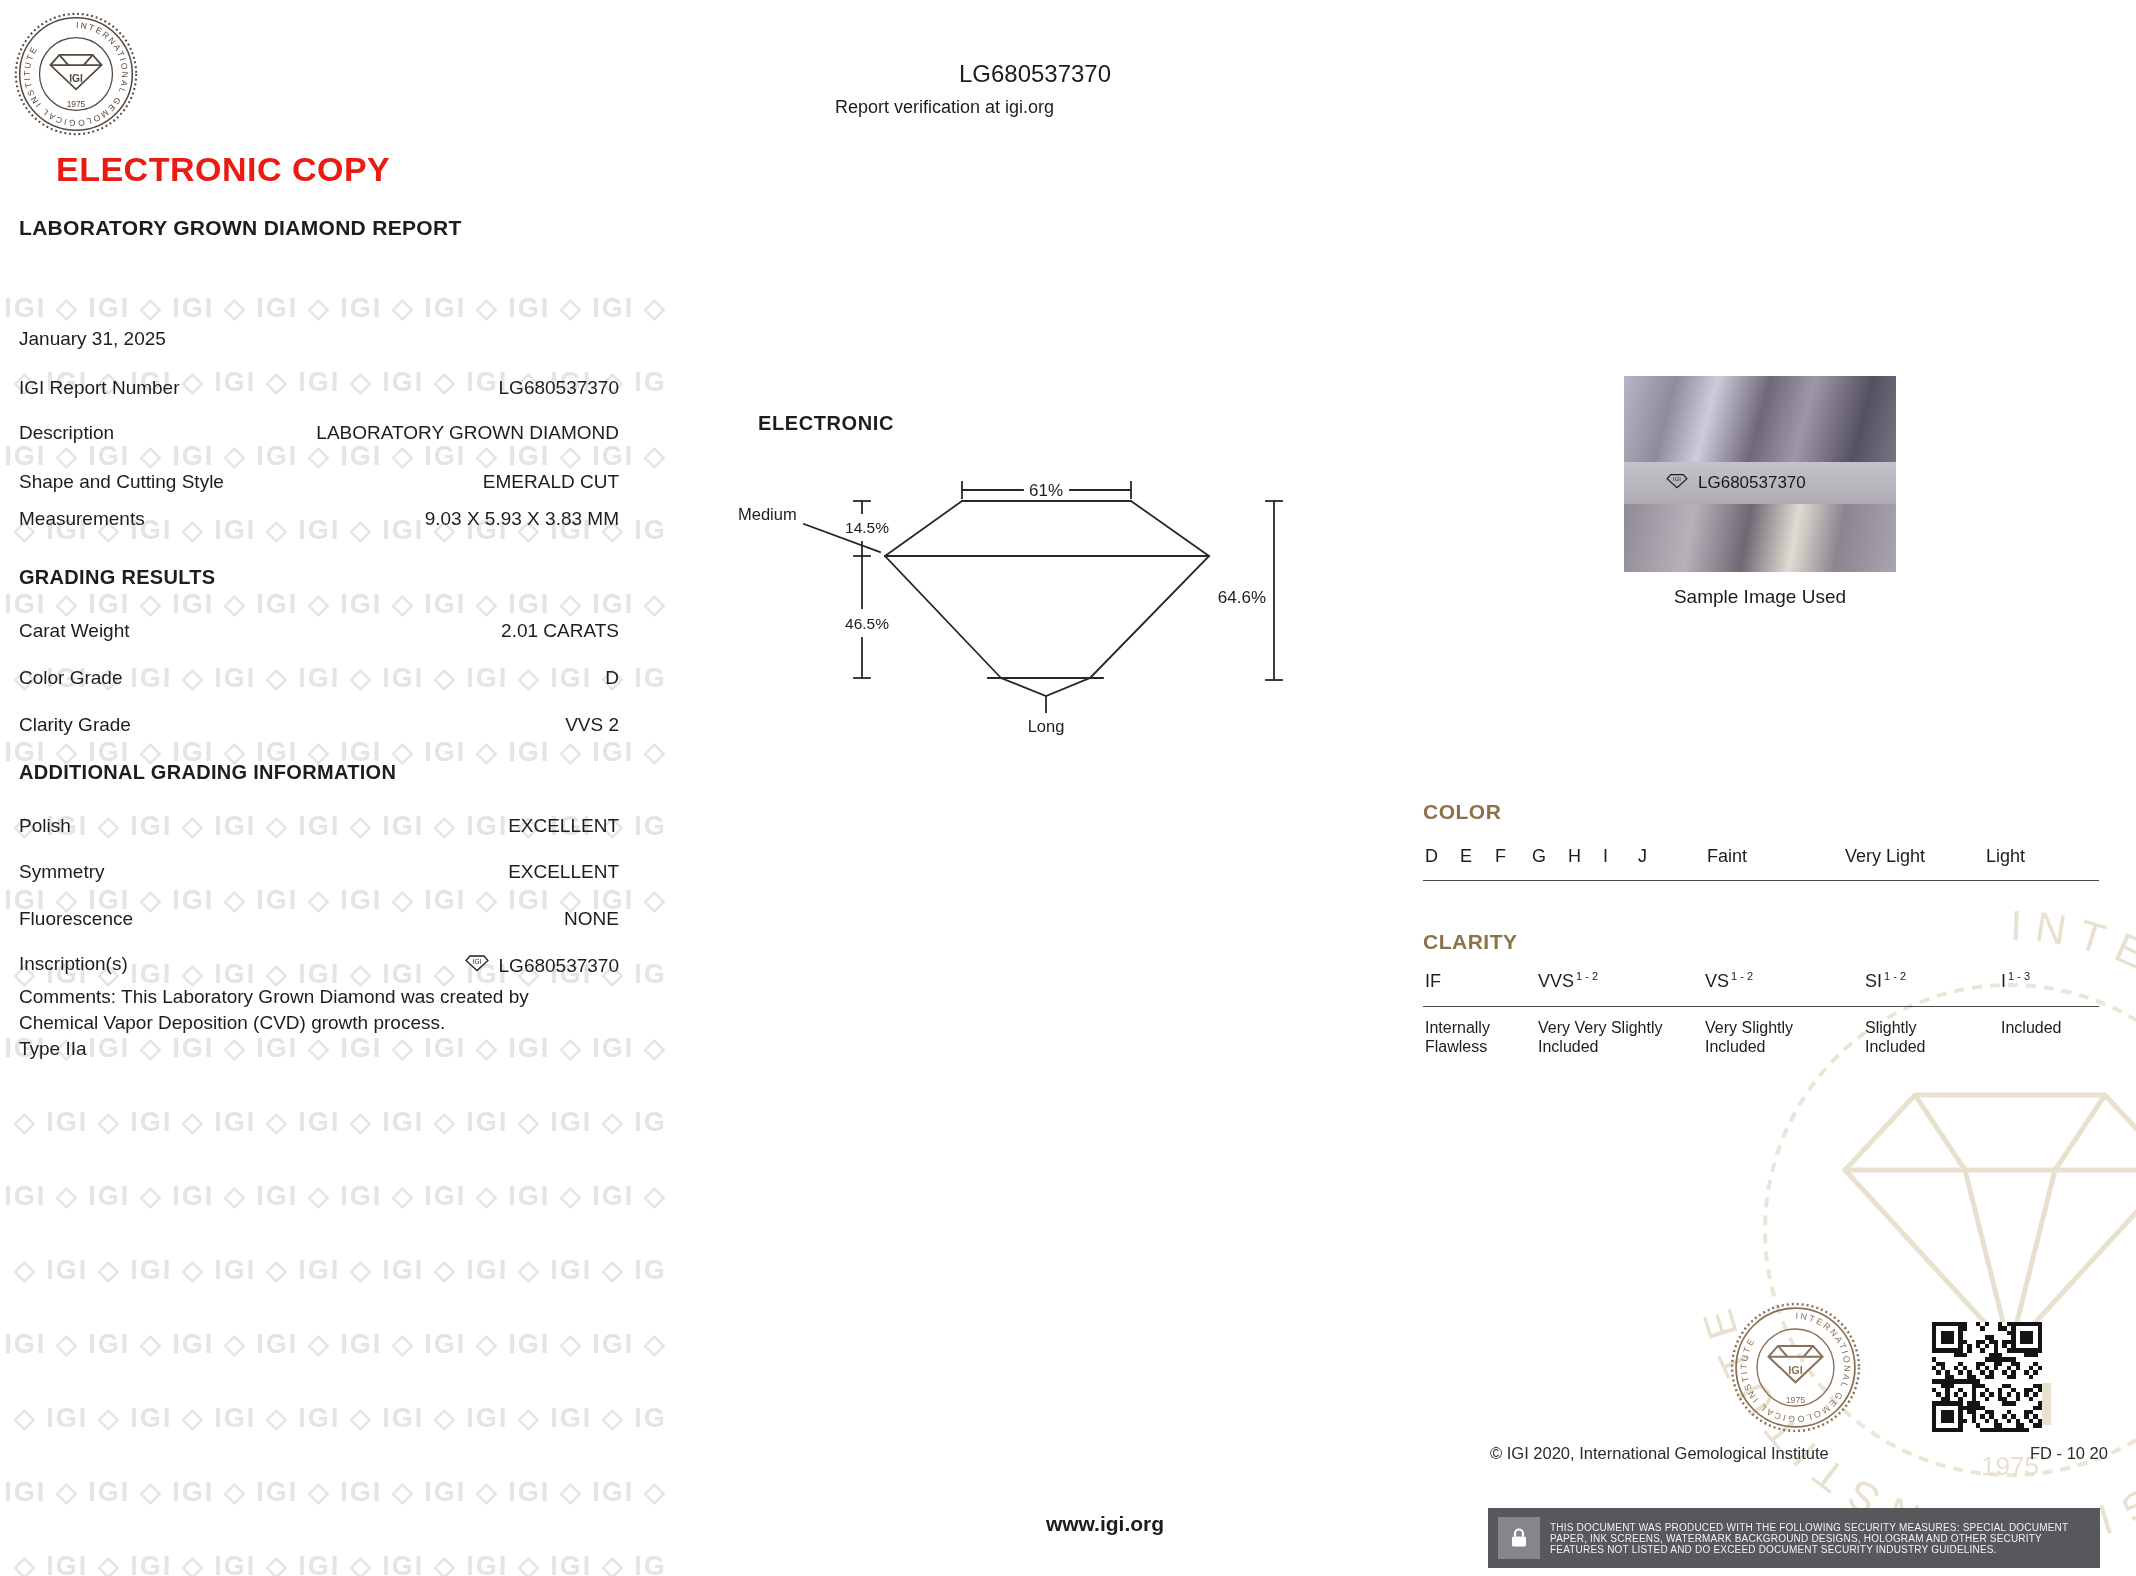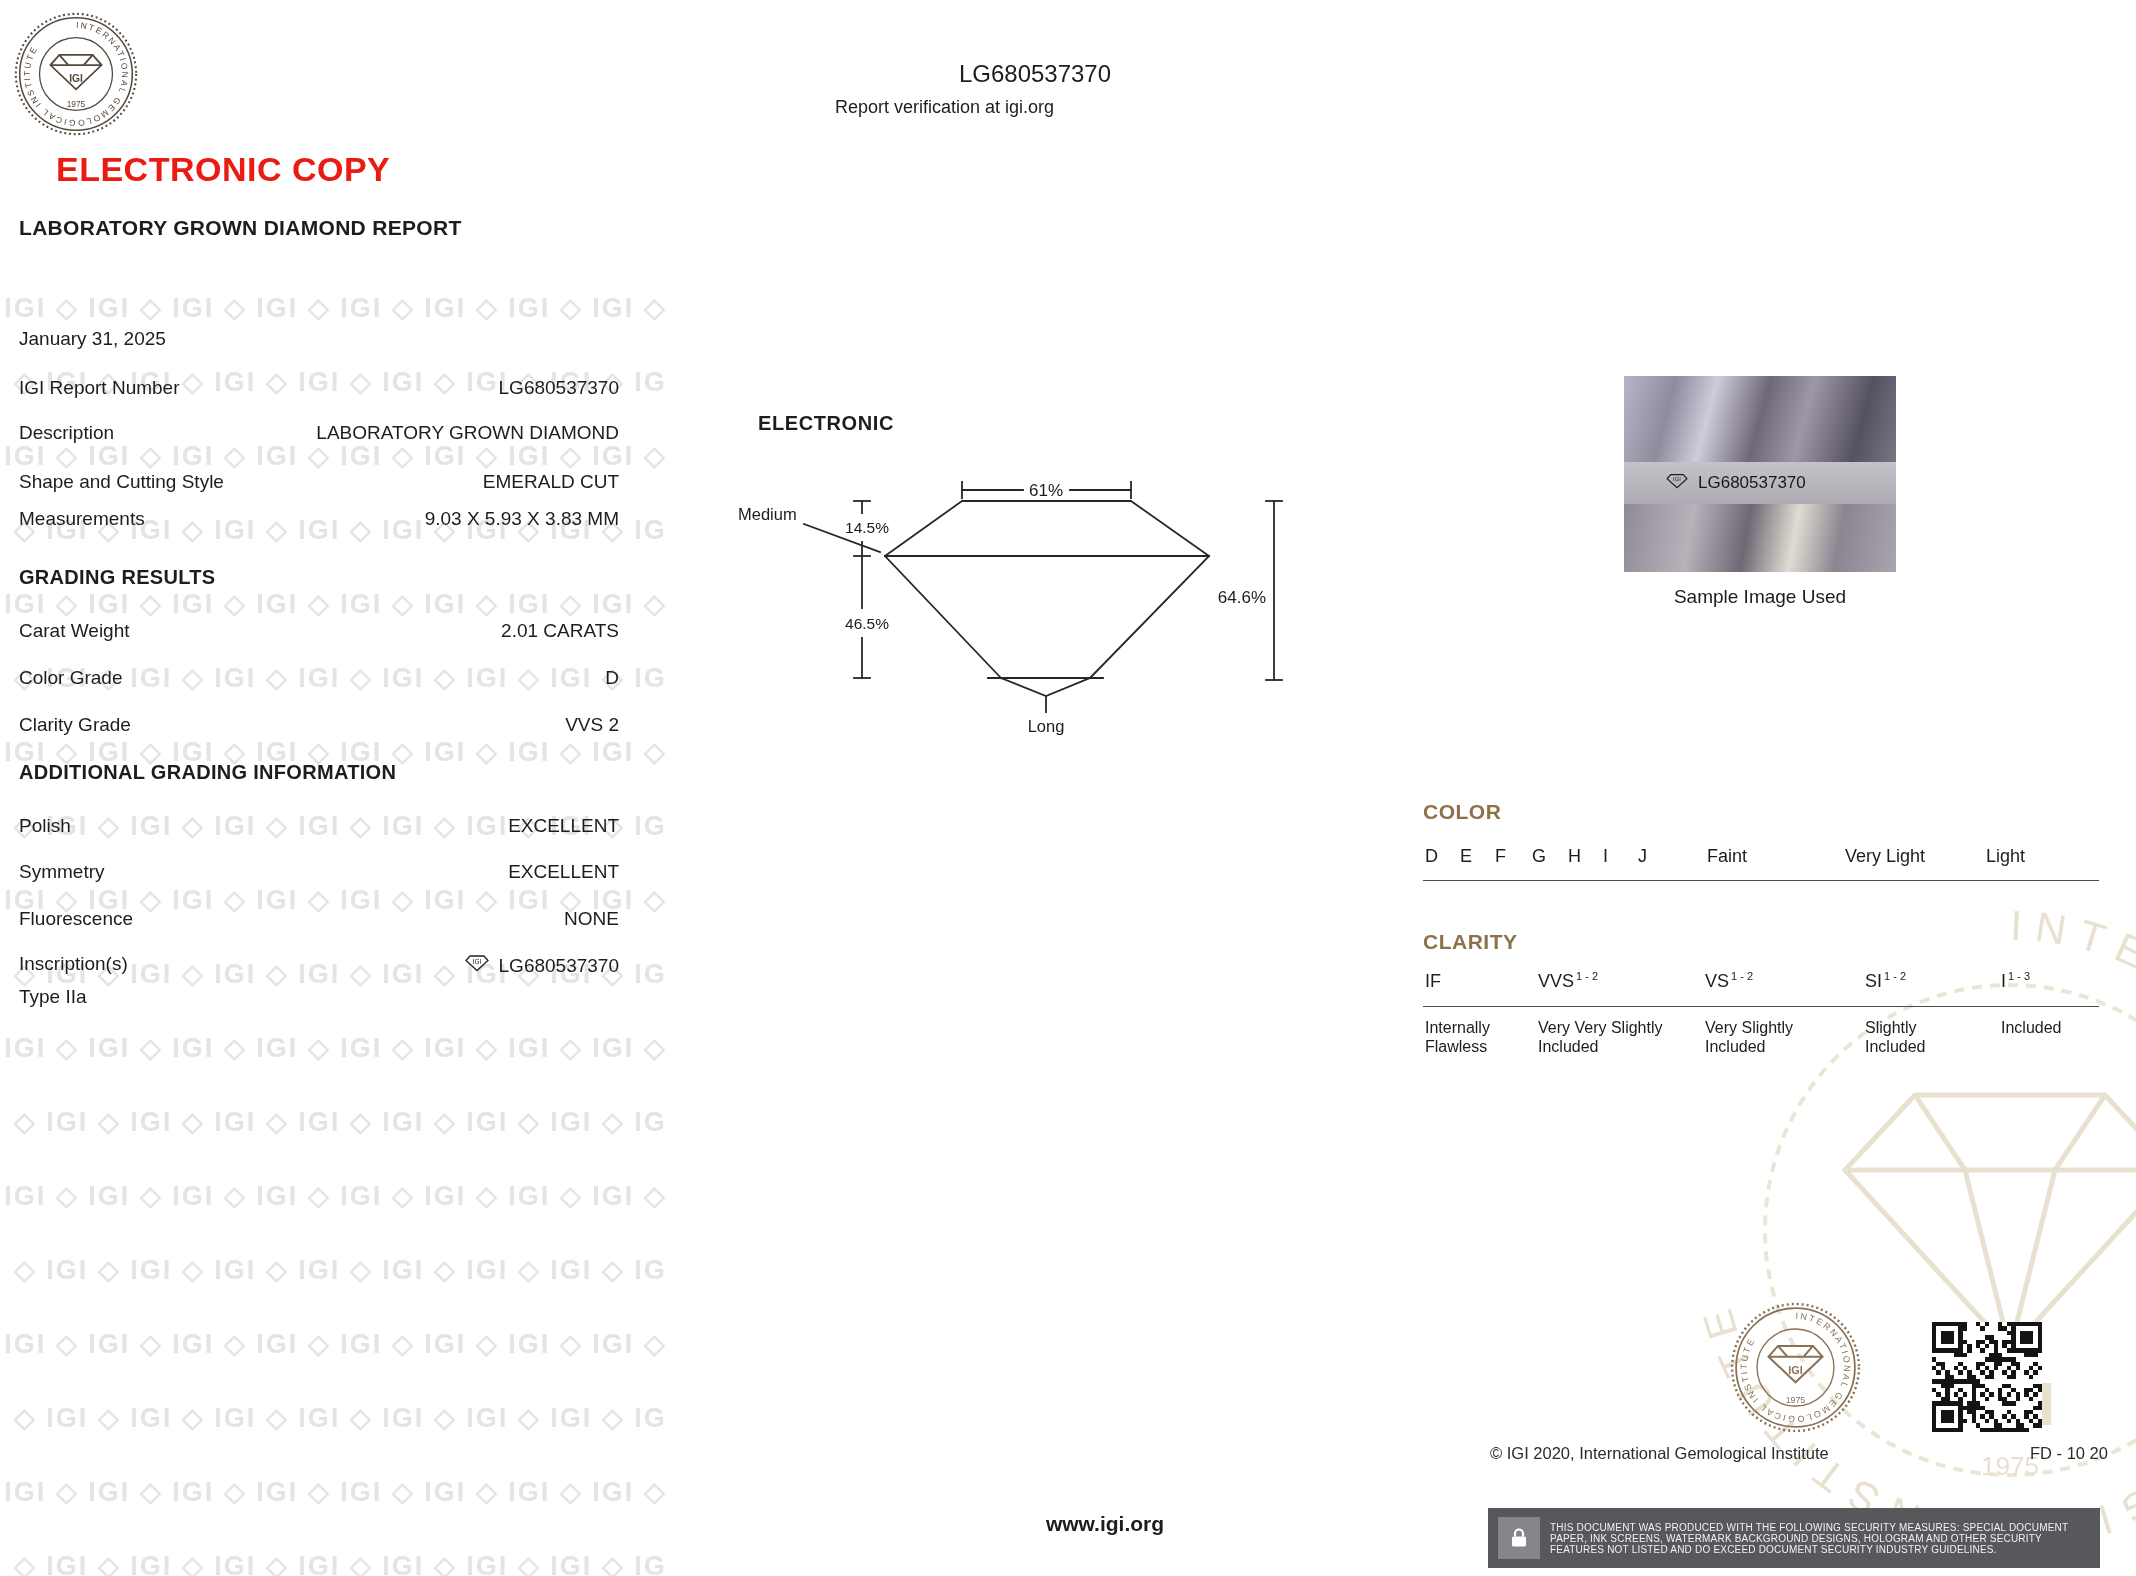--- a/index.html
+++ b/index.html
@@ -321,20 +321,21 @@
           <svg width="32" height="20" viewBox="0 0 32 20">
               <path d="M9,3 h14 l4,4.5 -11,10 -11,-10 z" stroke="#222" stroke-width="1.3" fill="none"></path>
               <text x="16" y="10.5" font-size="6.5" text-anchor="middle" fill="#222">IGI</text>
             </svg>
         </span>
         <span>LG680537370</span>
       </span>
     </div>
 
     <div class="comments">
+      <div>Comments: This Laboratory Grown Diamond was created by Chemical Vapor Deposition (CVD) growth process.</div>
       <div>Type IIa</div>
     </div>
   </div>
 
   <div class="prop-heading">ELECTRONIC</div>
   <svg class="prop-svg" width="580" height="300" viewBox="0 0 580 300">
 
     <line x1="232" y1="22" x2="232" y2="38"></line>
     <line x1="401" y1="22" x2="401" y2="38"></line>
     <line x1="232" y1="30" x2="293" y2="30"></line>

